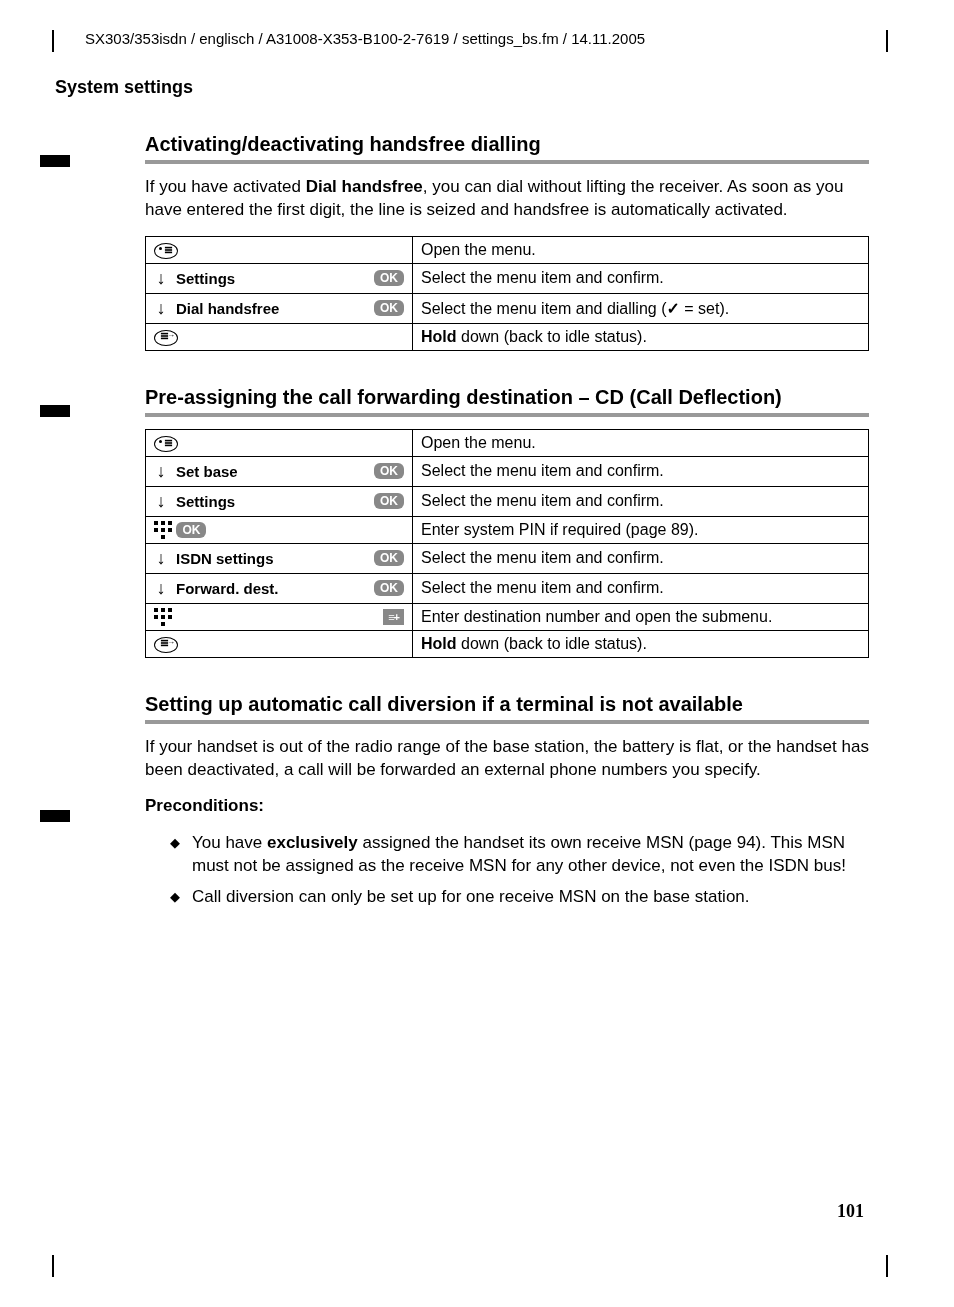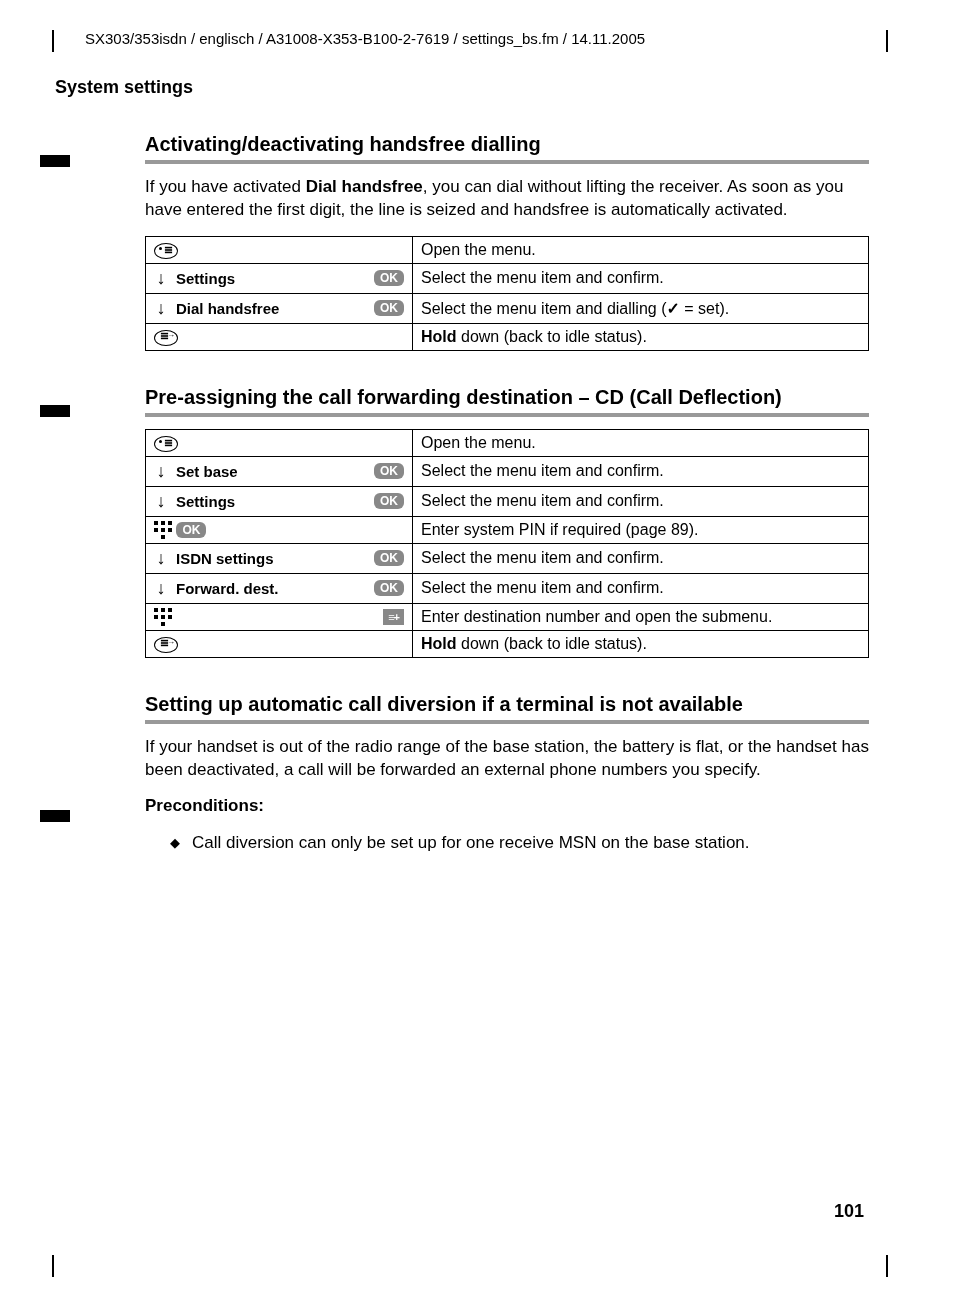--- a/index.html
+++ b/index.html
@@ -192,20 +192,21 @@
     left:0;
     top:2px;
     font-size:13px;
   }
   .pnum {
     position:absolute;
     bottom: 85px;
     right: 90px;
     font-weight: bold;
     font-size:18px;
+    font-family:Liberation Serif, serif;
   }
   .pre-label {
     font-weight:bold;
     font-size:17px;
     margin-bottom:16px;
   }
 </style>
 </head>
 <body>
 
@@ -366,18 +367,21 @@
         <td><b>Hold</b><span> down (back to idle status).</span></td>
       </tr>
     </tbody>
       </table>
 
     <h2>Setting up automatic call diversion if a terminal is not available</h2>
     <div class="rule"></div>
     <p>If your handset is out of the radio range of the base station, the battery is flat, or the handset has been deactivated, a call will be forwarded an external phone numbers you specify.</p>
     <div class="pre-label">Preconditions:</div>
     <ul class="diamond">
+      <li>
+        <span>You have </span><b>exclusively</b><span> assigned the handset its own receive MSN (page 94). This MSN must not be assigned as the receive MSN for any other device, not even the ISDN bus!</span>
+      </li>
       <li>Call diversion can only be set up for one receive MSN on the base station.</li>
     </ul>
   </div>
 </div>
 
 <div class="pnum">101</div>
 
 </body></html>

